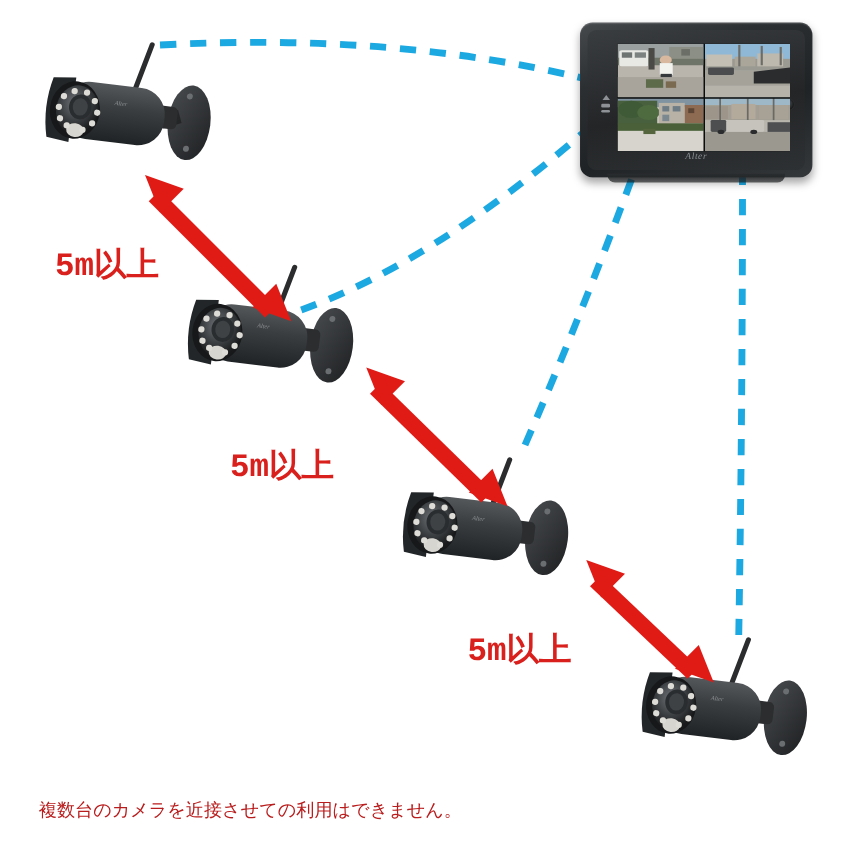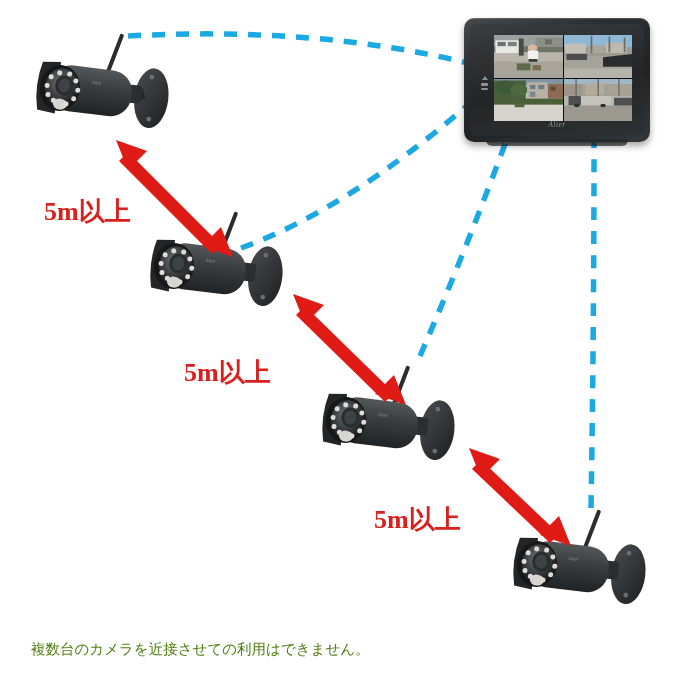--- a/index.html
+++ b/index.html
@@ -121,29 +121,29 @@
   .camera svg { display: block; width: 100%; height: 100%; overflow: visible; }
 
   
   .dist-label {
     position: absolute;
     color: #d9201c;
     font-weight: bold;
     font-size: 26px;
     letter-spacing: 0px;
     white-space: nowrap;
-    font-family: Liberation Serif, serif;
+    font-family: Liberation Mono, monospace;
   }
 
   
   .caption {
     position: absolute;
     left: 15px;
     bottom: 18px;
-    color: #4d7c0f;
+    color: #b91c1c;
     font-size: 14.5px;
     line-height: 1.62;
     white-space: nowrap;
     font-family: Liberation Sans, sans-serif;
   }
 
   .layer-links, .layer-arrows {
     position: absolute;
     left: 0; top: 0;
     width: 681px; height: 679px;

